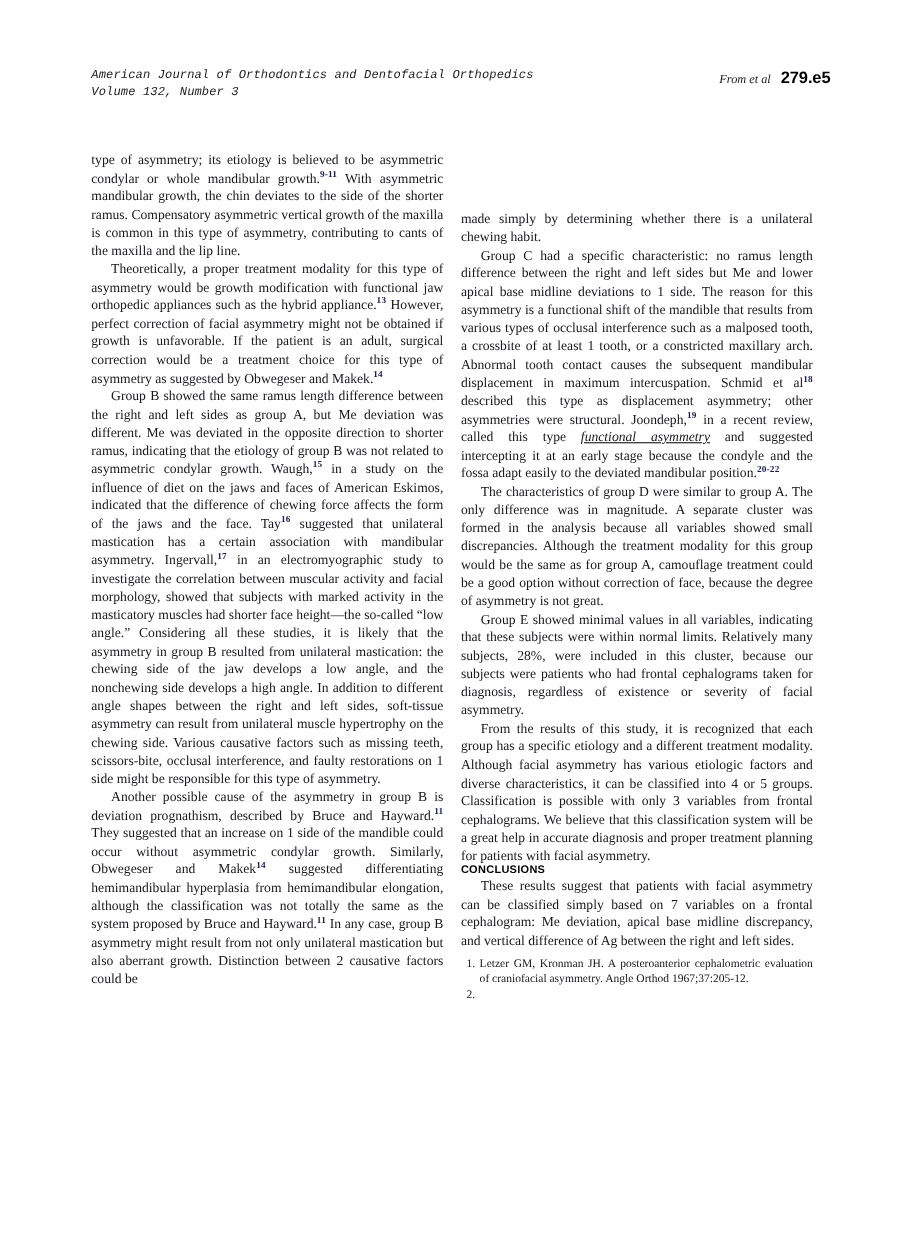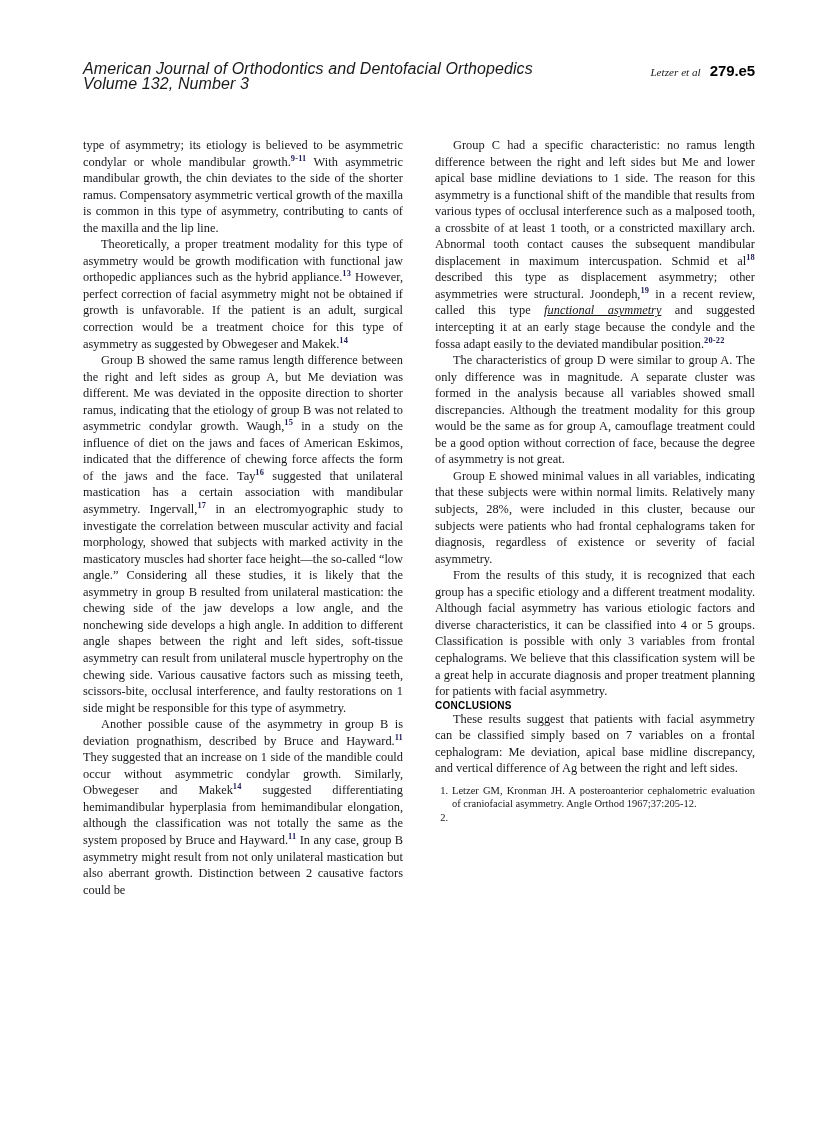--- a/index.html
+++ b/index.html
@@ -24,23 +24,23 @@
 
   
   .running-head {
     display: flex;
     justify-content: space-between;
     align-items: flex-start;
     width: 100%;
     margin-bottom: 46px;
   }
   .rh-left {
-    font-family: Liberation Sans, sans-serif;
+    font-family: Liberation Mono, monospace;
     font-style: italic;
-    font-size: 16px;
+    font-size: 11px;
     line-height: 14.5px;
     color: #1a1a1a;
     letter-spacing: 0.1px;
   }
   .rh-left .rh-line2 { display: block; }
   .rh-right {
     display: flex;
     align-items: baseline;
     gap: 9px;
     white-space: nowrap;
@@ -56,23 +56,23 @@
     font-family: "Liberation Sans", sans-serif;
     font-weight: bold;
     font-size: 15px;
     color: #000000;
     letter-spacing: -0.1px;
   }
 
   
   .columns {
     display: flex;
-    gap: 32px;
+    gap: 16px;
     width: 100%;
-    align-items: flex-start;
+    align-items: flex-end;
   }
   .col {
     width: 320px;
     flex: 0 0 320px;
   }
 
   p.body-text {
     margin: 0;
     font-family: "Liberation Serif", serif;
     font-size: 12.4px;
@@ -134,38 +134,39 @@
 
 <div class="page">
   <div class="page-body">
 
     <div class="running-head">
       <div class="rh-left">
         <span>American Journal of Orthodontics and Dentofacial Orthopedics</span>
         <span class="rh-line2">Volume 132, Number 3</span>
       </div>
       <div class="rh-right">
-        <span class="rh-authors">Letzer et al</span>
+        <span class="rh-authors">From et al</span>
         <span class="rh-folio">279.e5</span>
       </div>
     </div>
 
     <div class="columns">
 
       <div class="col">
         <div id="left-col-paras">
             <p class="body-text">type of asymmetry; its etiology is believed to be asymmetric condylar or whole mandibular growth.<sup class="ref">9-11</sup> With asymmetric mandibular growth, the chin deviates to the side of the shorter ramus. Compensatory asymmetric vertical growth of the maxilla is common in this type of asymmetry, contributing to cants of the maxilla and the lip line.</p>
             <p class="body-text indent">Theoretically, a proper treatment modality for this type of asymmetry would be growth modification with functional jaw orthopedic appliances such as the hybrid appliance.<sup class="ref">13</sup> However, perfect correction of facial asymmetry might not be obtained if growth is unfavorable. If the patient is an adult, surgical correction would be a treatment choice for this type of asymmetry as suggested by Obwegeser and Makek.<sup class="ref">14</sup></p>
             <p class="body-text indent">Group B showed the same ramus length difference between the right and left sides as group A, but Me deviation was different. Me was deviated in the opposite direction to shorter ramus, indicating that the etiology of group B was not related to asymmetric condylar growth. Waugh,<sup class="ref">15</sup> in a study on the influence of diet on the jaws and faces of American Eskimos, indicated that the difference of chewing force affects the form of the jaws and the face. Tay<sup class="ref">16</sup> suggested that unilateral mastication has a certain association with mandibular asymmetry. Ingervall,<sup class="ref">17</sup> in an electromyographic study to investigate the correlation between muscular activity and facial morphology, showed that subjects with marked activity in the masticatory muscles had shorter face height—the so-called “low angle.” Considering all these studies, it is likely that the asymmetry in group B resulted from unilateral mastication: the chewing side of the jaw develops a low angle, and the nonchewing side develops a high angle. In addition to different angle shapes between the right and left sides, soft-tissue asymmetry can result from unilateral muscle hypertrophy on the chewing side. Various causative factors such as missing teeth, scissors-bite, occlusal interference, and faulty restorations on 1 side might be responsible for this type of asymmetry.</p>
             <p class="body-text indent">Another possible cause of the asymmetry in group B is deviation prognathism, described by Bruce and Hayward.<sup class="ref">11</sup> They suggested that an increase on 1 side of the mandible could occur without asymmetric condylar growth. Similarly, Obwegeser and Makek<sup class="ref">14</sup> suggested differentiating hemimandibular hyperplasia from hemimandibular elongation, although the classification was not totally the same as the system proposed by Bruce and Hayward.<sup class="ref">11</sup> In any case, group B asymmetry might result from not only unilateral mastication but also aberrant growth. Distinction between 2 causative factors could be</p>
           </div>
       </div>
 
       <div class="col">
         <div id="right-col-paras">
+            <p class="body-text">made simply by determining whether there is a unilateral chewing habit.</p>
             <p class="body-text indent">Group C had a specific characteristic: no ramus length difference between the right and left sides but Me and lower apical base midline deviations to 1 side. The reason for this asymmetry is a functional shift of the mandible that results from various types of occlusal interference such as a malposed tooth, a crossbite of at least 1 tooth, or a constricted maxillary arch. Abnormal tooth contact causes the subsequent mandibular displacement in maximum intercuspation. Schmid et al<sup class="ref">18</sup> described this type as displacement asymmetry; other asymmetries were structural. Joondeph,<sup class="ref">19</sup> in a recent review, called this type <span class="ital">functional asymmetry</span> and suggested intercepting it at an early stage because the condyle and the fossa adapt easily to the deviated mandibular position.<sup class="ref">20-22</sup></p>
             <p class="body-text indent">The characteristics of group D were similar to group A. The only difference was in magnitude. A separate cluster was formed in the analysis because all variables showed small discrepancies. Although the treatment modality for this group would be the same as for group A, camouflage treatment could be a good option without correction of face, because the degree of asymmetry is not great.</p>
             <p class="body-text indent">Group E showed minimal values in all variables, indicating that these subjects were within normal limits. Relatively many subjects, 28%, were included in this cluster, because our subjects were patients who had frontal cephalograms taken for diagnosis, regardless of existence or severity of facial asymmetry.</p>
             <p class="body-text indent">From the results of this study, it is recognized that each group has a specific etiology and a different treatment modality. Although facial asymmetry has various etiologic factors and diverse characteristics, it can be classified into 4 or 5 groups. Classification is possible with only 3 variables from frontal cephalograms. We believe that this classification system will be a great help in accurate diagnosis and proper treatment planning for patients with facial asymmetry.</p>
           </div>
 
         <h2 class="section-head sec-gap-before">CONCLUSIONS</h2>
         <p class="body-text indent sec-gap-after">These results suggest that patients with facial asymmetry can be classified simply based on 7 variables on a frontal cephalogram: Me deviation, apical base midline discrepancy, and vertical difference of Ag between the right and left sides.</p>
 
         <ol class="ref-list" id="ref-list">

